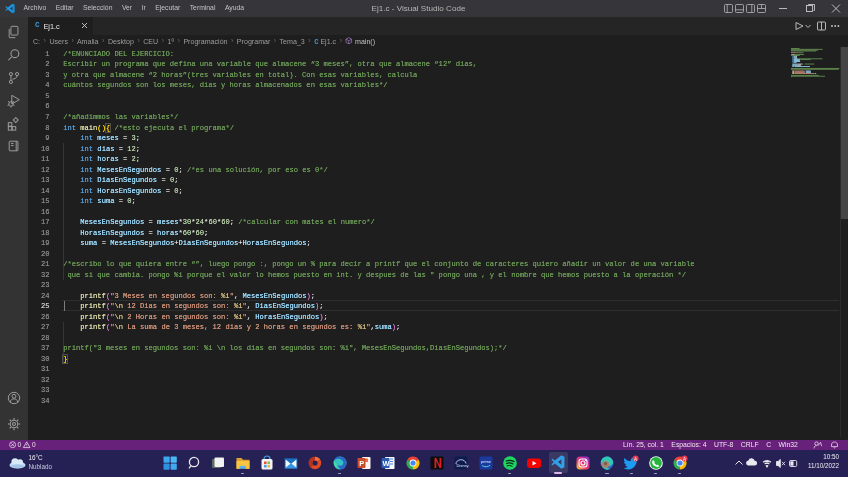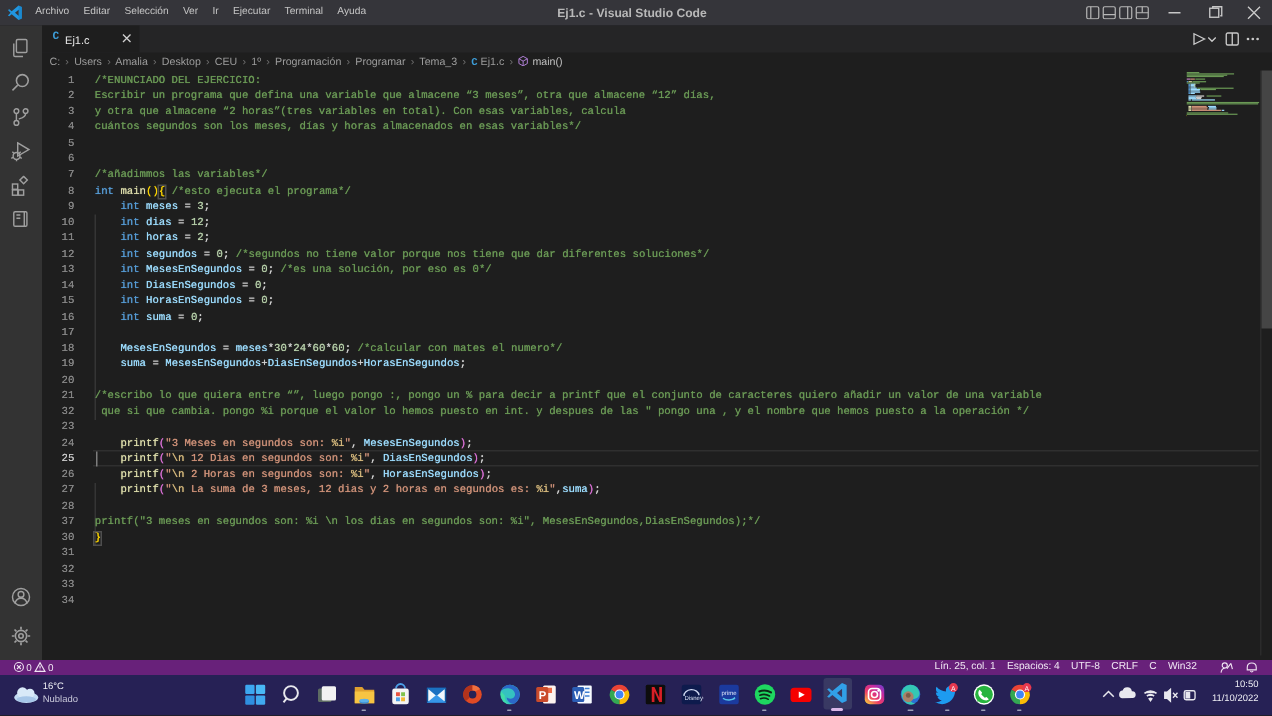--- a/index.html
+++ b/index.html
@@ -21,21 +21,21 @@
 
 <div class="abs" style="left:0;top:0;width:848px;height:17px;background:#35353a;"></div>
 <svg class="abs" style="left:4.8px;top:3px;" width="10" height="11" viewBox="0 0 100 100">
  <path fill="#2196e0" d="M74 2 L96 12 L96 88 L74 98 L28 60 L12 73 L3 68 L20 50 L3 32 L12 27 L28 40 Z"></path>
  <path fill="#1179bd" d="M74 2 L96 12 L96 88 L74 98 L74 60 Z" opacity="0.45"></path>
  <path fill="#35353a" d="M74 30 L50 50 L74 70 Z"></path>
 </svg>
 <div class="abs menu" style="left:23.5px;top:4.4px;font-size:6.8px;color:#c5c5c5;">
 <span>Archivo</span><span>Editar</span><span>Selección</span><span>Ver</span><span>Ir</span><span>Ejecutar</span><span>Terminal</span><span>Ayuda</span>
 </div>
-<div class="abs" style="left:371.5px;top:3.8px;font-size:8.1px;color:#b8b8b8;font-weight:bold;">Ej1.c - Visual Studio Code</div>
+<div class="abs" style="left:371.5px;top:3.8px;font-size:8.1px;color:#b8b8b8;">Ej1.c - Visual Studio Code</div>
 
 <svg class="abs" style="left:724px;top:4px;" width="46" height="9" viewBox="0 0 46 9">
  <g stroke="#b8b8b8" stroke-width="0.8" fill="none">
   <rect x="0.5" y="0.5" width="8" height="8" rx="1"></rect>
       <line x1="3.2" y1="0.5" x2="3.2" y2="8.5"></line>
   <rect x="11.5" y="0.5" width="8" height="8" rx="1"></rect>
       <line x1="11.5" y1="5.8" x2="19.5" y2="5.8"></line>
   <rect x="22.5" y="0.5" width="8" height="8" rx="1"></rect>
       <line x1="27.8" y1="0.5" x2="27.8" y2="8.5"></line>
   <rect x="33.5" y="0.5" width="8" height="8" rx="1"></rect>
@@ -194,27 +194,27 @@
 <div><span class="c">Escribir un programa que defina una variable que almacene “3 meses”, otra que almacene “12” días,</span></div>
 <div><span class="c">y otra que almacene “2 horas”(tres variables en total). Con esas variables, calcula</span></div>
 <div><span class="c">cuántos segundos son los meses, días y horas almacenados en esas variables*/</span></div>
 <div></div>
 <div></div>
 <div><span class="c">/*añadimmos las variables*/</span></div>
 <div><span class="k">int</span> <span class="f">main</span><span class="b1">()</span><span class="b1" style="outline:1px solid #4e4e4e;">{</span> <span class="c">/*esto ejecuta el programa*/</span></div>
 <div>    <span class="k">int</span> <span class="v">meses</span> <span class="o">=</span> <span class="n">3</span><span class="o">;</span></div>
 <div>    <span class="k">int</span> <span class="v">dias</span> <span class="o">=</span> <span class="n">12</span><span class="o">;</span></div>
 <div>    <span class="k">int</span> <span class="v">horas</span> <span class="o">=</span> <span class="n">2</span><span class="o">;</span></div>
-<div>    <span class="k">int</span> <span class="v">segundos</span> <span class="o">=</span> <span class="n">0</span><span class="o">;</span> <span class="c">/*segundos no tiene valor porque nos tiene que dar diferentes soluciones*/</span></div>
 <div>    <span class="k">int</span> <span class="v">MesesEnSegundos</span> <span class="o">=</span> <span class="n">0</span><span class="o">;</span> <span class="c">/*es una solución, por eso es 0*/</span></div>
 <div>    <span class="k">int</span> <span class="v">DiasEnSegundos</span> <span class="o">=</span> <span class="n">0</span><span class="o">;</span></div>
 <div>    <span class="k">int</span> <span class="v">HorasEnSegundos</span> <span class="o">=</span> <span class="n">0</span><span class="o">;</span></div>
 <div>    <span class="k">int</span> <span class="v">suma</span> <span class="o">=</span> <span class="n">0</span><span class="o">;</span></div>
 <div></div>
 <div>    <span class="v">MesesEnSegundos</span> <span class="o">=</span> <span class="v">meses</span><span class="o">*</span><span class="n">30</span><span class="o">*</span><span class="n">24</span><span class="o">*</span><span class="n">60</span><span class="o">*</span><span class="n">60</span><span class="o">;</span> <span class="c">/*calcular con mates el numero*/</span></div>
+<div>    <span class="v">HorasEnSegundos</span> <span class="o">=</span> <span class="v">horas</span><span class="o">*</span><span class="n">60</span><span class="o">*</span><span class="n">60</span><span class="o">;</span></div>
 <div>    <span class="v">suma</span> <span class="o">=</span> <span class="v">MesesEnSegundos</span><span class="o">+</span><span class="v">DiasEnSegundos</span><span class="o">+</span><span class="v">HorasEnSegundos</span><span class="o">;</span></div>
 <div></div>
 <div><span class="c">/*escribo lo que quiera entre “”, luego pongo :, pongo un % para decir a printf que el conjunto de caracteres quiero añadir un valor de una variable</span></div>
 <div><span class="c"> que si que cambia. pongo %i porque el valor lo hemos puesto en int. y despues de las " pongo una , y el nombre que hemos puesto a la operación */</span></div>
 <div></div>
 <div>    <span class="f">printf</span><span class="b2">(</span><span class="s">"3 Meses en segundos son: </span><span class="e">%i</span><span class="s">"</span><span class="o">,</span> <span class="v">MesesEnSegundos</span><span class="b2">)</span><span class="o">;</span></div>
 <div>    <span class="f">printf</span><span class="b2">(</span><span class="s">"</span><span class="e">\n</span><span class="s"> 12 Dias en segundos son: </span><span class="e">%i</span><span class="s">"</span><span class="o">,</span> <span class="v">DiasEnSegundos</span><span class="b2">)</span><span class="o">;</span></div>
 <div>    <span class="f">printf</span><span class="b2">(</span><span class="s">"</span><span class="e">\n</span><span class="s"> 2 Horas en segundos son: </span><span class="e">%i</span><span class="s">"</span><span class="o">,</span> <span class="v">HorasEnSegundos</span><span class="b2">)</span><span class="o">;</span></div>
 <div>    <span class="f">printf</span><span class="b2">(</span><span class="s">"</span><span class="e">\n</span><span class="s"> La suma de 3 meses, 12 dias y 2 horas en segundos es: </span><span class="e">%i</span><span class="s">"</span><span class="o">,</span><span class="v">suma</span><span class="b2">)</span><span class="o">;</span></div>
 <div></div>

